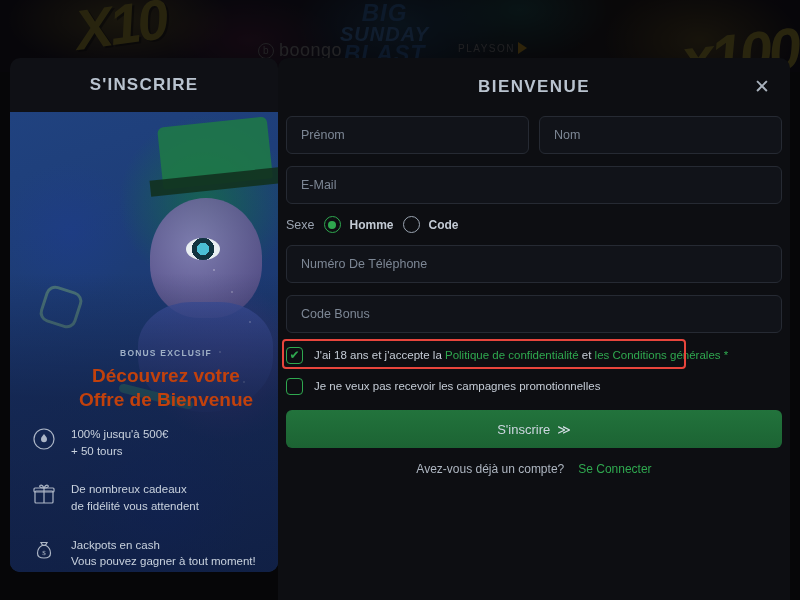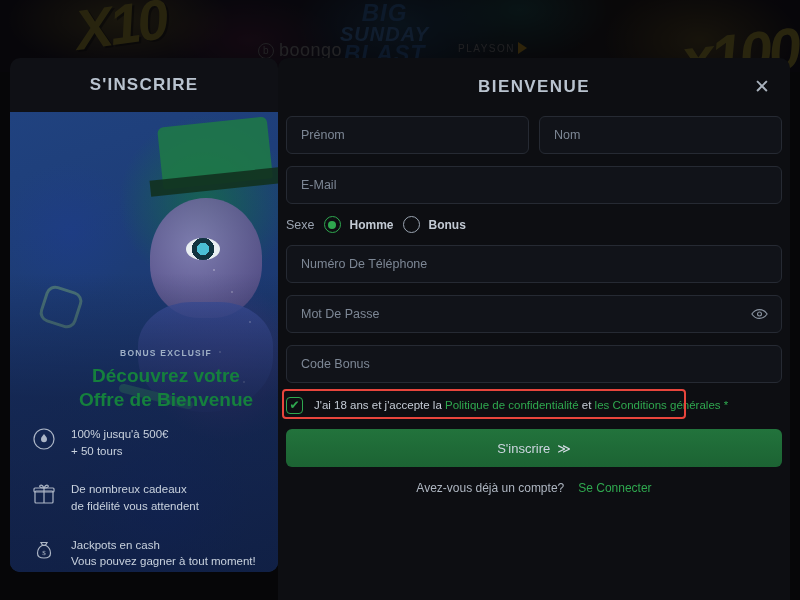--- a/index.html
+++ b/index.html
@@ -155,21 +155,21 @@
     position: absolute; inset: 0;
     background: linear-gradient(180deg, rgba(12,20,48,0) 35%, rgba(14,26,60,.55) 62%, rgba(14,26,60,.72) 100%);
   }
 
   .promo-copy { position: absolute; left: 36px; top: 290px; width: 240px; text-align: center; }
   .promo-kicker {
     font-size: 8.5px; letter-spacing: 1.2px; font-weight: bold;
     color: #9fb0c6; margin-bottom: 6px;
   }
   .promo-heading {
-    font-size: 19px; font-weight: bold; color: #15803d; line-height: 1.25;
+    font-size: 19px; font-weight: bold; color: #c2410c; line-height: 1.25;
   }
   .promo-list { position: absolute; left: 22px; top: 368px; width: 240px; }
   .promo-item { display: flex; gap: 13px; margin-bottom: 22px; align-items: flex-start; }
   .promo-ico { width: 26px; flex: 0 0 26px; opacity: .75; padding-top: 1px; }
   .promo-ico svg { display: block; }
   .promo-text { font-size: 11.5px; color: #c9d2de; line-height: 1.45; }
 
   
   .modal {
     position: absolute; left: 278px; top: 58px; width: 512px; height: 542px;
@@ -364,58 +364,51 @@
         </div>
       </div>
 
 
       <div class="sex-row">
         <div class="sex-left">
           <span class="sex-label">Sexe</span>
           <span class="radio on"></span>
           <span class="radio-txt">Homme</span>
           <span class="radio"></span>
-          <span class="radio-txt">Bonus</span>
+          <span class="radio-txt">Code</span>
         </div>
       </div>
 
       <div class="row">
         <div class="field">
           <span class="ph">Numéro De Téléphone</span>
         </div>
       </div>
 
-      <div class="row">
-        <div class="field">
-          <span class="ph">Mot De Passe</span>
-          <span class="eye-ico">
-            <svg width="17" height="14" viewBox="0 0 20 14" fill="none" stroke="#8b95a2" stroke-width="1.3">
-              <path d="M1 7s3.4-5.2 9-5.2S19 7 19 7s-3.4 5.2-9 5.2S1 7 1 7z"></path>
-              <circle cx="10" cy="7" r="2.3"></circle>
-            </svg>
-          </span>
-        </div>
-      </div>
 
       <div class="row">
         <div class="field">
           <span class="ph">Code Bonus</span>
         </div>
       </div>
 
       <div class="check-wrap">
         <div class="highlight-box"></div>
 
         <div class="check-row">
           <span class="cbox">✔</span>
           <span class="check-txt">
             <span>J'ai 18 ans et j'accepte la </span><span class="link-green">Politique de confidentialité</span><span> et </span><span class="link-green">les Conditions générales</span><span class="req"> *</span>
           </span>
         </div>
 
+        <div class="check-row">
+          <span class="cbox"></span>
+          <span class="check-txt">Je ne veux pas recevoir les campagnes promotionnelles</span>
+        </div>
       </div>
 
       <div class="submit">
         <span>S'inscrire</span>
         <span class="arrows">≫</span>
       </div>
 
       <div class="foot">
         <span>Avez-vous déjà un compte?</span>
         <span class="login">Se Connecter</span>

